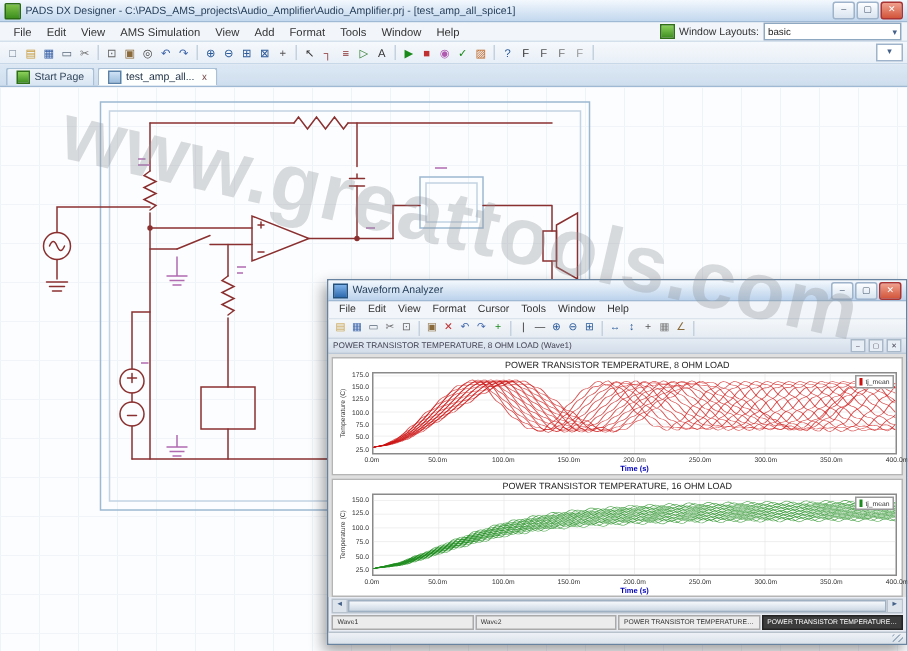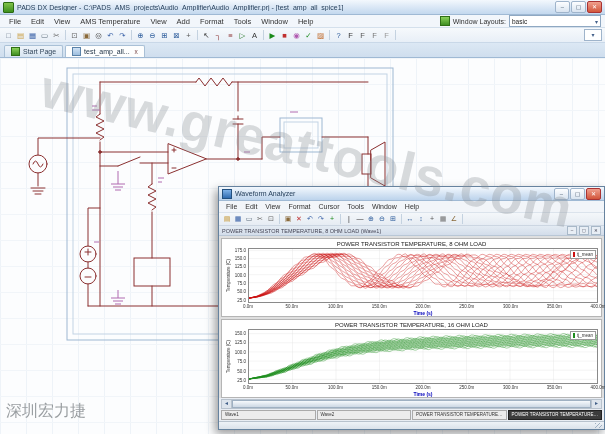--- a/index.html
+++ b/index.html
@@ -119,21 +119,21 @@
         <span class="winbtn">▢</span>
         <span class="winbtn close">✕</span>
       </span>
     </div>
 
     <div class="menubar">
       <span id="main-menus" style="display:flex;">
           <span class="menu-item">File</span>
           <span class="menu-item">Edit</span>
           <span class="menu-item">View</span>
-          <span class="menu-item">AMS Temperature</span>
+          <span class="menu-item">AMS Simulation</span>
           <span class="menu-item">View</span>
           <span class="menu-item">Add</span>
           <span class="menu-item">Format</span>
           <span class="menu-item">Tools</span>
           <span class="menu-item">Window</span>
           <span class="menu-item">Help</span>
         </span>
       <span class="layouts">
         <span class="lico"></span>
         <span class="llabel">Window Layouts:</span>
@@ -476,14 +476,13 @@
         <span class="wtab">POWER TRANSISTOR TEMPERATURE, 8 OHM LOAD (Wave1)</span>
         <span class="wtab active">POWER TRANSISTOR TEMPERATURE, 16 OHM LOAD (Wave2)</span>
       </div>
 
     <div class="wstatus">
       <span class="grip"></span>
     </div>
   </div>
 
   <div class="watermark">www.greattools.com</div>
-  <div class="watermark-cn">深圳宏力捷</div>
 </div>
 
 </body></html>

